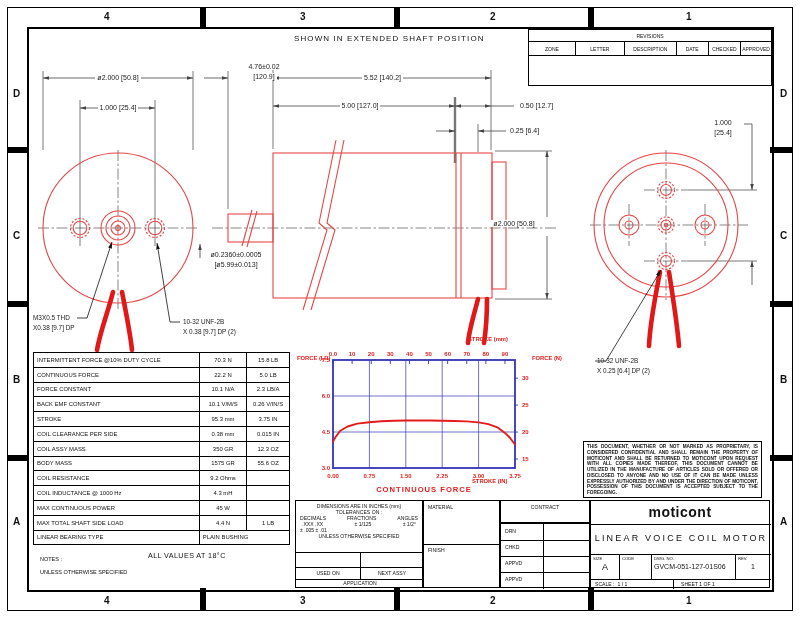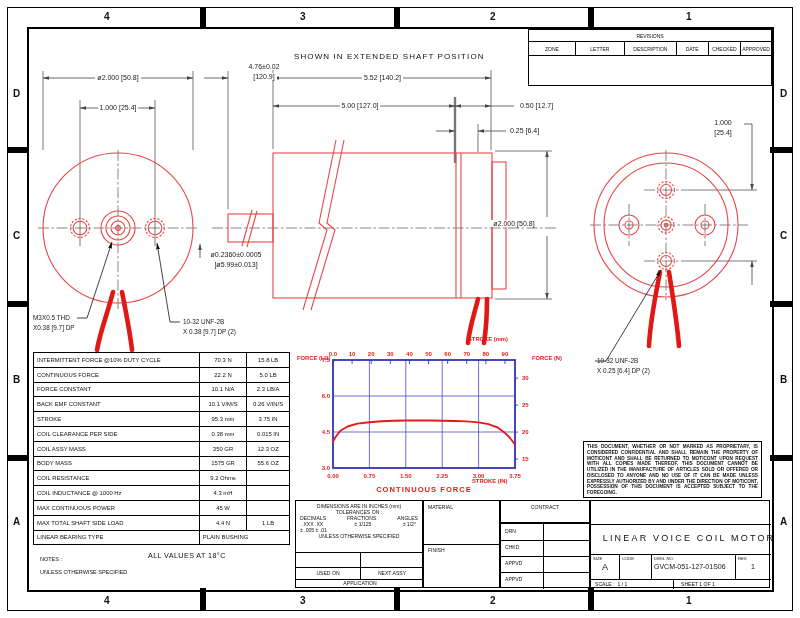--- a/index.html
+++ b/index.html
@@ -85,21 +85,21 @@
       <td style="width:32px;">DATE</td>
       <td style="width:32px;">CHECKED</td>
       <td style="width:30px;">APPROVED</td>
     </tr>
     <tr>
           <td colspan="6" style="height:29px;"></td>
         </tr>
   </tbody>
     </table>
 
-  <div class="abs" style="left:294px;top:52px;font-size:8px;letter-spacing:1.1px;white-space:nowrap;">SHOWN IN EXTENDED SHAFT POSITION</div>
+  <div class="abs" style="left:294px;top:34px;font-size:8px;letter-spacing:1.1px;white-space:nowrap;">SHOWN IN EXTENDED SHAFT POSITION</div>
 
   <svg class="abs" width="800" height="618" viewBox="0 0 800 618">
     <defs>
       <marker id="ad" viewBox="0 0 10 6" refX="10" refY="3" markerWidth="8" markerHeight="5" orient="auto-start-reverse">
           <path d="M0,0 L10,3 L0,6 z" fill="#444"></path>
         </marker>
       <marker id="al" viewBox="0 0 10 6" refX="10" refY="3" markerWidth="8" markerHeight="5" orient="auto-start-reverse">
           <path d="M0,0 L10,3 L0,6 z" fill="#111"></path>
         </marker>
     </defs>
@@ -406,22 +406,23 @@
     <div class="cellline" style="left:0;top:32px;width:90px;height:1px;"></div>
     <div class="cellline" style="left:0;top:48px;width:90px;height:1px;"></div>
     <div class="cellline" style="left:42px;top:0;width:1px;height:65px;"></div>
     <div class="abs tiny" style="left:4px;top:4px;">DRN</div>
     <div class="abs tiny" style="left:4px;top:20px;">CHKD</div>
     <div class="abs tiny" style="left:4px;top:36px;">APPVD</div>
     <div class="abs tiny" style="left:4px;top:52px;">APPVD</div>
   </div>
 
   <div class="abs blk" style="left:590px;top:500px;width:180px;height:88px;">
+    <div class="ctr" id="logo" style="padding-top:3px;">moticont</div>
     <div class="cellline" style="left:0;top:23px;width:180px;height:1px;"></div>
-    <div class="abs ctr" id="tb-title" style="left:0;top:32px;width:180px;padding-left:8px;">LINEAR VOICE COIL MOTOR</div>
+    <div class="abs ctr" id="tb-title" style="left:0;top:32px;width:180px;">LINEAR VOICE COIL MOTOR</div>
     <div class="cellline" style="left:0;top:53px;width:180px;height:1px;"></div>
     <div class="cellline" style="left:28px;top:53px;width:1px;height:25px;"></div>
     <div class="cellline" style="left:60px;top:53px;width:1px;height:25px;"></div>
     <div class="cellline" style="left:144px;top:53px;width:1px;height:25px;"></div>
     <div class="abs" style="left:2px;top:55px;font-size:4.2px;">SIZE</div>
     <div class="abs ctr" style="left:0;top:61px;width:28px;font-size:9px;">A</div>
     <div class="abs" style="left:31px;top:55px;font-size:4.2px;">CODE</div>
     <div class="abs" style="left:63px;top:55px;font-size:4.2px;">DWG. NO.</div>
     <div class="abs" style="left:63px;top:62px;width:81px;font-size:7px;white-space:nowrap;">GVCM-051-127-01S06</div>
     <div class="abs" style="left:147px;top:55px;font-size:4.2px;">REV.</div>

